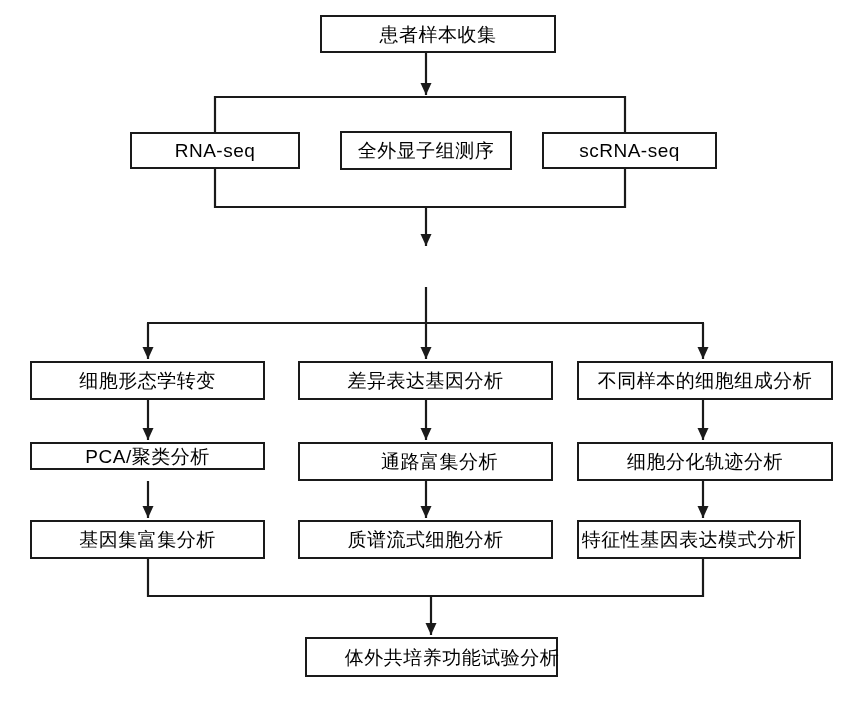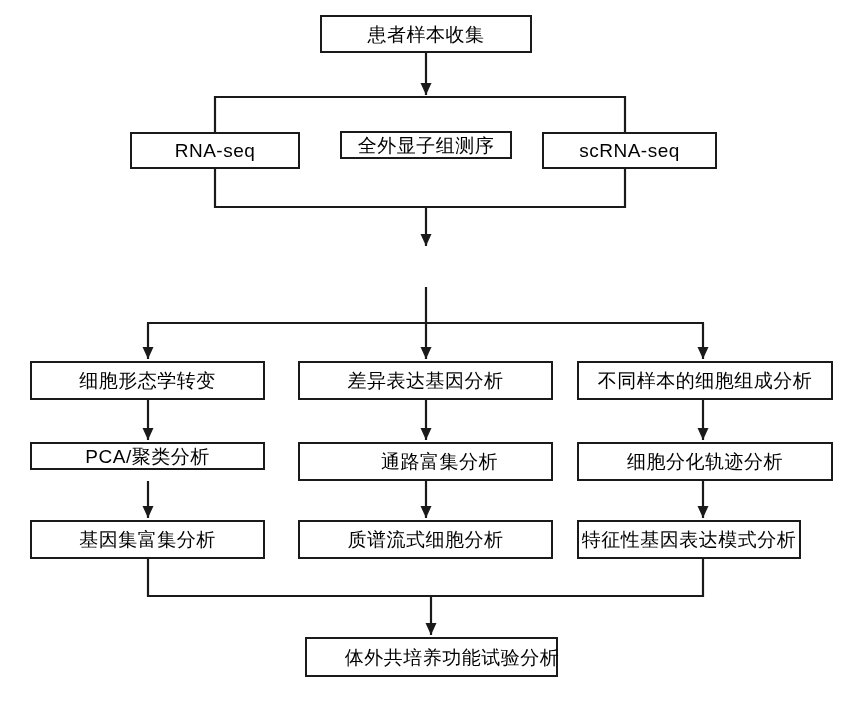--- a/index.html
+++ b/index.html
@@ -94,25 +94,25 @@
     </g>
 
     <g>
       <path d="M148,559 L148,597"></path>
       <path d="M703,559 L703,597"></path>
       <path d="M147,596 L704,596"></path>
       <line x1="431" y1="596" x2="431" y2="635" marker-end="url(#arw)"></line>
     </g>
   </svg>
 
-  <div class="node" style="left:320px; top:15px;  width:212px; height:38px;">患者样本收集</div>
+  <div class="node" style="left:320px; top:15px;  width:236px; height:38px;">患者样本收集</div>
 
   <div class="node" style="left:130px; top:132px; width:170px; height:37px;">RNA-seq</div>
 
-  <div class="node" style="left:340px; top:131px; width:172px; height:28px;">全外显子组测序</div>
+  <div class="node" style="left:340px; top:131px; width:172px; height:39px;">全外显子组测序</div>
 
   <div class="node" style="left:542px; top:132px; width:175px; height:37px;">scRNA-seq</div>
 
 
   <div class="node" style="left:30px;  top:361px; width:235px; height:39px;text-align:right;">细胞形态学转变</div>
 
   <div class="node" style="left:298px; top:361px; width:255px; height:39px;">差异表达基因分析</div>
 
   <div class="node" style="left:577px; top:361px; width:256px; height:39px;">不同样本的细胞组成分析</div>
 

